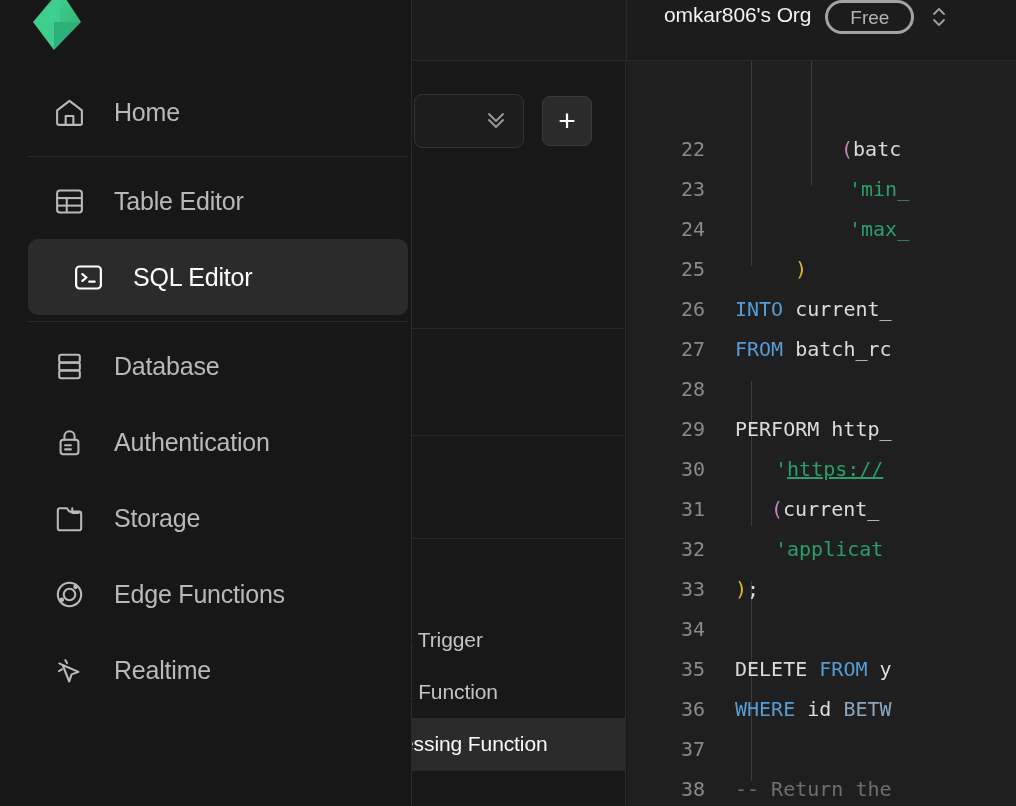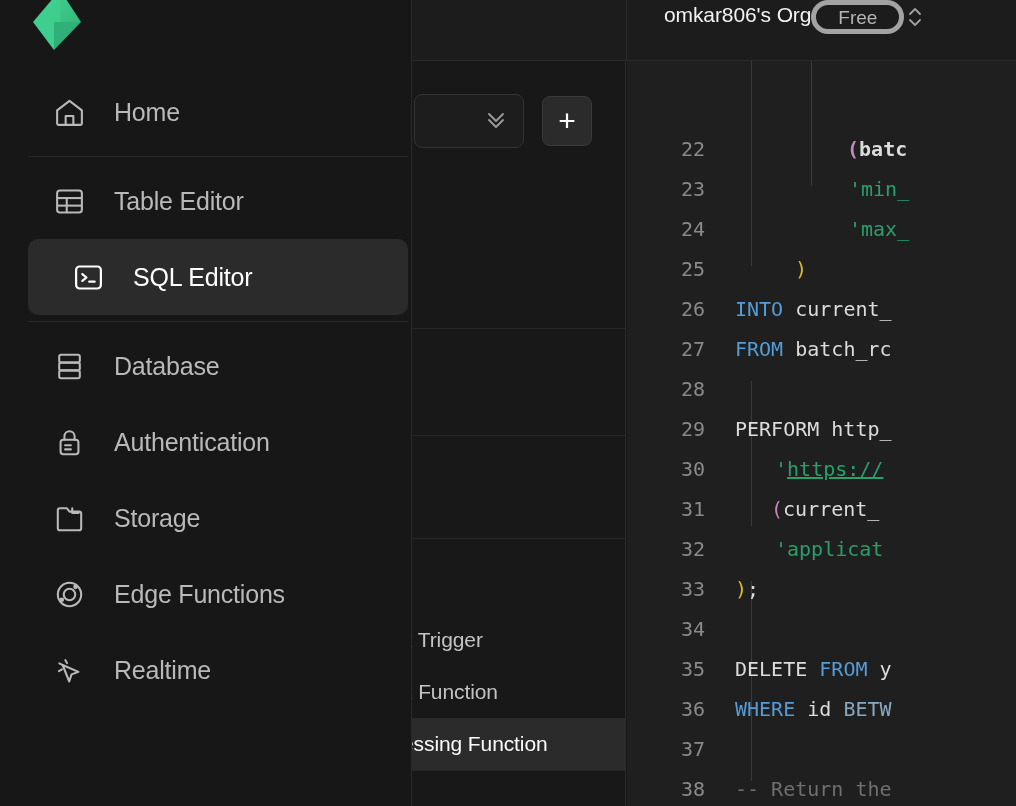--- a/index.html
+++ b/index.html
@@ -39,35 +39,36 @@
     background: #2a2a2a;
   }
   .org-block {
     position: absolute;
     left: 252px;
     top: 0;
     height: 61px;
     display: flex;
     align-items: flex-start;
     padding-top: 0px;
+    gap: 14px;
   }
   .org-name {
     color: #f2f2f2;
     font-size: 21px;
     line-height: 30px;
     letter-spacing: -0.1px;
     white-space: nowrap;
   }
   .plan-badge {
     display: inline-flex;
     align-items: center;
     justify-content: center;
     height: 34px;
     padding: 0 22px;
-    border: 5px solid #a3a3a3;
+    border: 3px solid #a3a3a3;
     border-radius: 20px;
     color: #b4b4b4;
     font-size: 19px;
     line-height: 1;
     white-space: nowrap;
   }
   .org-switch-icon {
     display: inline-flex;
     align-items: center;
     justify-content: center;
@@ -339,21 +340,21 @@
     <div class="code-area">
 
       <div class="indent-guide" style="left:36px; top:0px; height:205px;"></div>
       <div class="indent-guide" style="left:96px; top:0px; height:125px;"></div>
       <div class="indent-guide" style="left:36px; top:320px; height:145px;"></div>
       <div class="indent-guide" style="left:36px; top:520px; height:200px;"></div>
     </div>
 
     <div class="line" style="top:-12px;">
       <span class="ln"></span>
-      <span class="code" style="left:220px;font-weight:bold;"><span class="par">(</span>batc</span>
+      <span class="code" style="left:214px;"><span class="par">(</span>batc</span>
     </div>
 
     <div class="line" style="top:28px;">
       <span class="ln">22</span>
       <span class="code str" style="left:222px;">'min_</span>
     </div>
 
     <div class="line" style="top:68px;">
       <span class="ln">23</span>
       <span class="code str" style="left:222px;">'max_</span>

